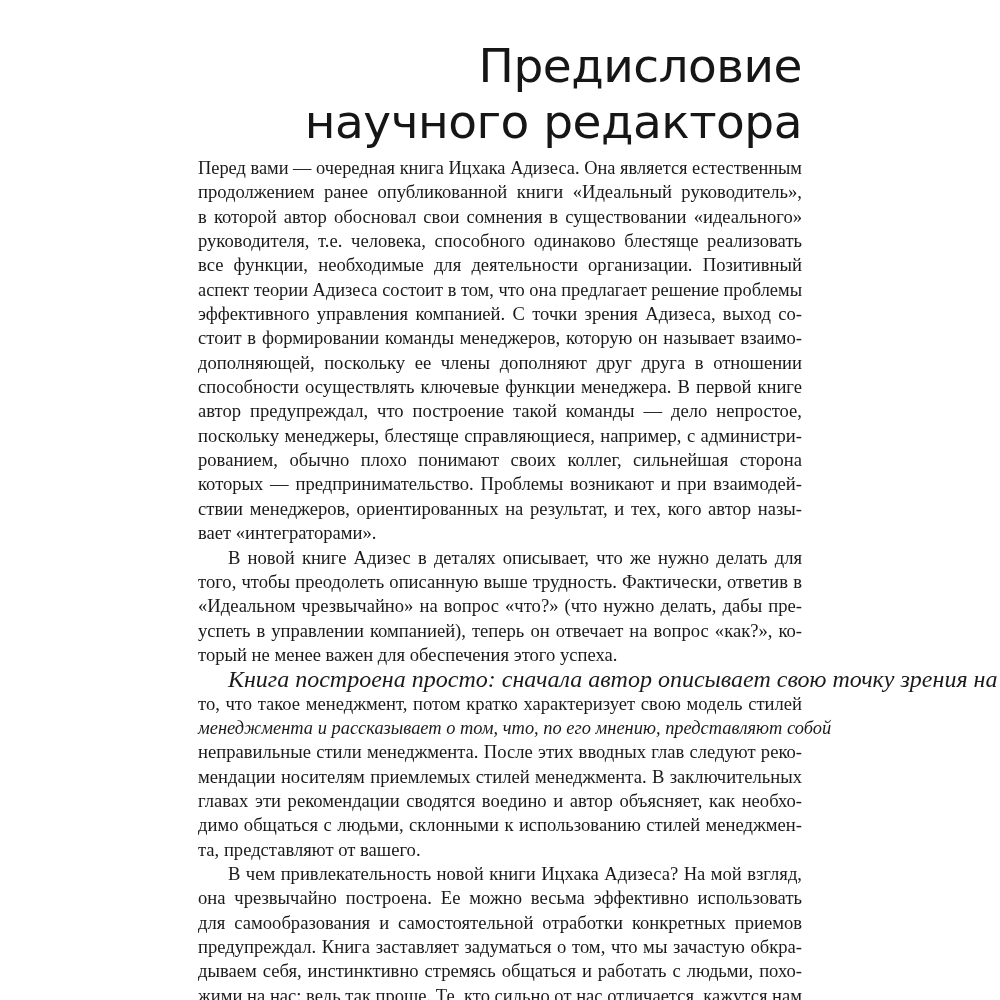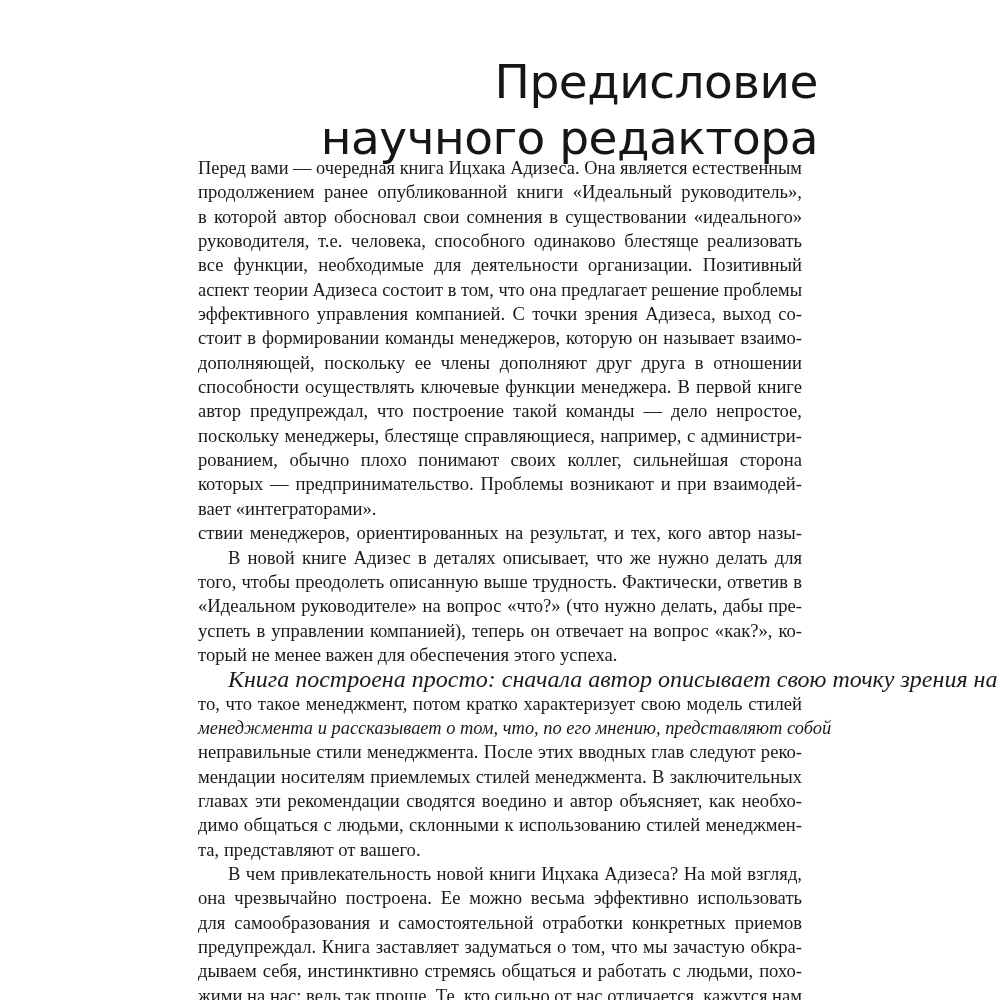--- a/index.html
+++ b/index.html
@@ -5,21 +5,21 @@
     html, body { margin: 0; padding: 0; background: #ffffff; }
     body { width: 1000px; height: 1000px; position: relative; overflow: hidden; }
     .page { position: absolute; left: 0; top: 0; width: 1000px; height: 1000px; background: #fff; }
     .title {
       position: absolute; left: 198px; top: 38px; width: 604px;
       text-align: right;
       font-family: "DejaVu Sans", sans-serif;
       font-weight: normal;
       font-size: 47px; line-height: 56px;
       color: #161616;
-      margin: 16px;
+      margin: 0;
       letter-spacing: -0.5px;
     }
     .title span { display: block; }
     .body {
       position: absolute; left: 198px; top: 156px; width: 604px;
       font-family: "Liberation Serif", serif;
       font-size: 18.6px; line-height: 24.35px;
       color: #1a1a1a;
     }
     .line {
@@ -49,28 +49,28 @@
       <span class="line" style="white-space: nowrap;">все функции, необходимые для деятельности организации. Позитивный</span>
       <span class="line" style="white-space: nowrap; font-size: 18.4081px;">аспект теории Адизеса состоит в том, что она предлагает решение проблемы</span>
       <span class="line" style="white-space: nowrap;">эффективного управления компанией. С точки зрения Адизеса, выход со-</span>
       <span class="line" style="white-space: nowrap;">стоит в формировании команды менеджеров, которую он называет взаимо-</span>
       <span class="line" style="white-space: nowrap;">дополняющей, поскольку ее члены дополняют друг друга в отношении</span>
       <span class="line" style="white-space: nowrap;">способности осуществлять ключевые функции менеджера. В первой книге</span>
       <span class="line" style="white-space: nowrap;">автор предупреждал, что построение такой команды — дело непростое,</span>
       <span class="line" style="white-space: nowrap;">поскольку менеджеры, блестяще справляющиеся, например, с администри-</span>
       <span class="line" style="white-space: nowrap;">рованием, обычно плохо понимают своих коллег, сильнейшая сторона</span>
       <span class="line" style="white-space: nowrap;">которых — предпринимательство. Проблемы возникают и при взаимодей-</span>
+      <span class="line" style="white-space: nowrap;">ствии менеджеров, ориентированных на результат, и тех, кого автор назы-</span>
       <span class="line last" style="white-space: nowrap;">вает «интеграторами».</span>
-      <span class="line" style="white-space: nowrap;">ствии менеджеров, ориентированных на результат, и тех, кого автор назы-</span>
     </div>
 
     <div>
       <span class="line indent" style="white-space: nowrap;">В новой книге Адизес в деталях описывает, что же нужно делать для</span>
       <span class="line" style="white-space: nowrap;">того, чтобы преодолеть описанную выше трудность. Фактически, ответив в</span>
-      <span class="line" style="white-space: nowrap;">«Идеальном руководителе» на вопрос «что?» (что нужно делать, дабы пре-</span>
+      <span class="line" style="white-space: nowrap;">«Идеальном чрезвычайно» на вопрос «что?» (что нужно делать, дабы пре-</span>
       <span class="line" style="white-space: nowrap;">успеть в управлении компанией), теперь он отвечает на вопрос «как?», ко-</span>
       <span class="line last" style="white-space: nowrap;">торый не менее важен для обеспечения этого успеха.</span>
     </div>
 
     <div>
       <span class="line indent" style="white-space: nowrap; font-size: 24px; font-style: italic;">Книга построена просто: сначала автор описывает свою точку зрения на</span>
       <span class="line" style="white-space: nowrap;">то, что такое менеджмент, потом кратко характеризует свою модель стилей</span>
       <span class="line" style="white-space: nowrap; font-size: 18.4345px; font-style: italic;">менеджмента и рассказывает о том, что, по его мнению, представляют собой</span>
       <span class="line" style="white-space: nowrap;">неправильные стили менеджмента. После этих вводных глав следуют реко-</span>
       <span class="line" style="white-space: nowrap;">мендации носителям приемлемых стилей менеджмента. В заключительных</span>

